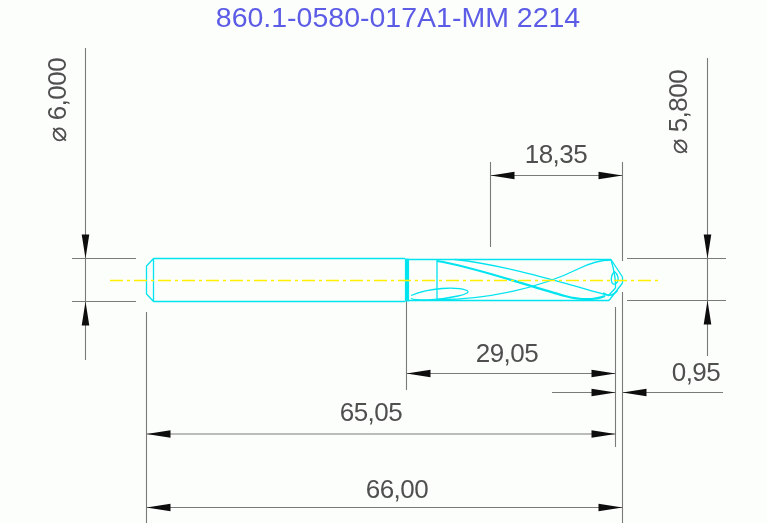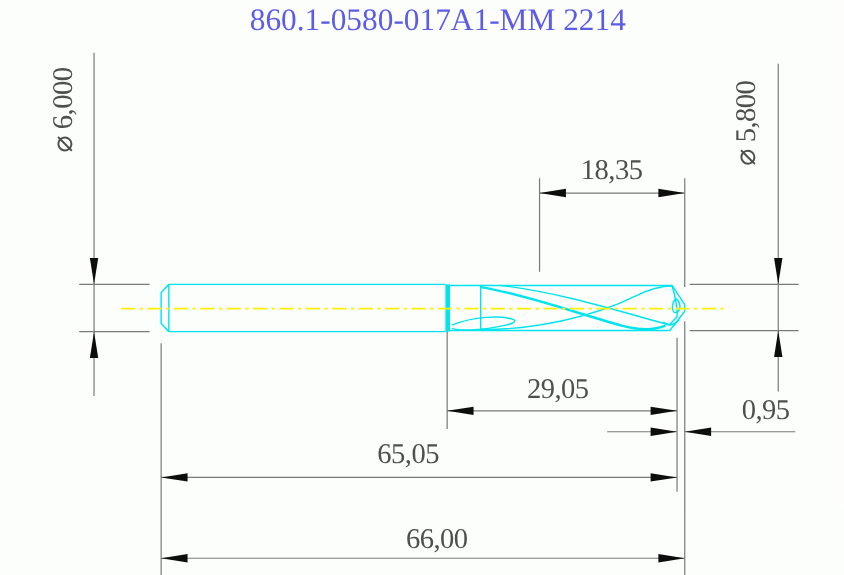--- a/index.html
+++ b/index.html
@@ -1,21 +1,21 @@
 <!DOCTYPE html>
 <html><head>
 <meta charset="utf-8">
 <style>
   html,body{margin:0;padding:0;background:#ffffff;}
   .stage{
     position:relative;
     width:767px;height:523px;
     background:#fcfefb;
     overflow:hidden;
-    font-family:Liberation Serif, serif;
+    font-family:Liberation Sans, sans-serif;
     text-align:center;
   }
   svg{position:absolute;left:0;top:0;}
   .dimline{stroke-width:1.1;fill:none;}
   .dimtext{font-size:26px;letter-spacing:-0.5px;}
   .drill-thin{stroke-width:1.3;fill:none;}
   .drill-med{stroke-width:1.6;fill:none;}
   .drill-thick{stroke-width:4.2;fill:none;}
   .drill-spiral{stroke-width:2.2;fill:none;}
   .title-text{font-size:28.5px;letter-spacing:0px;}

